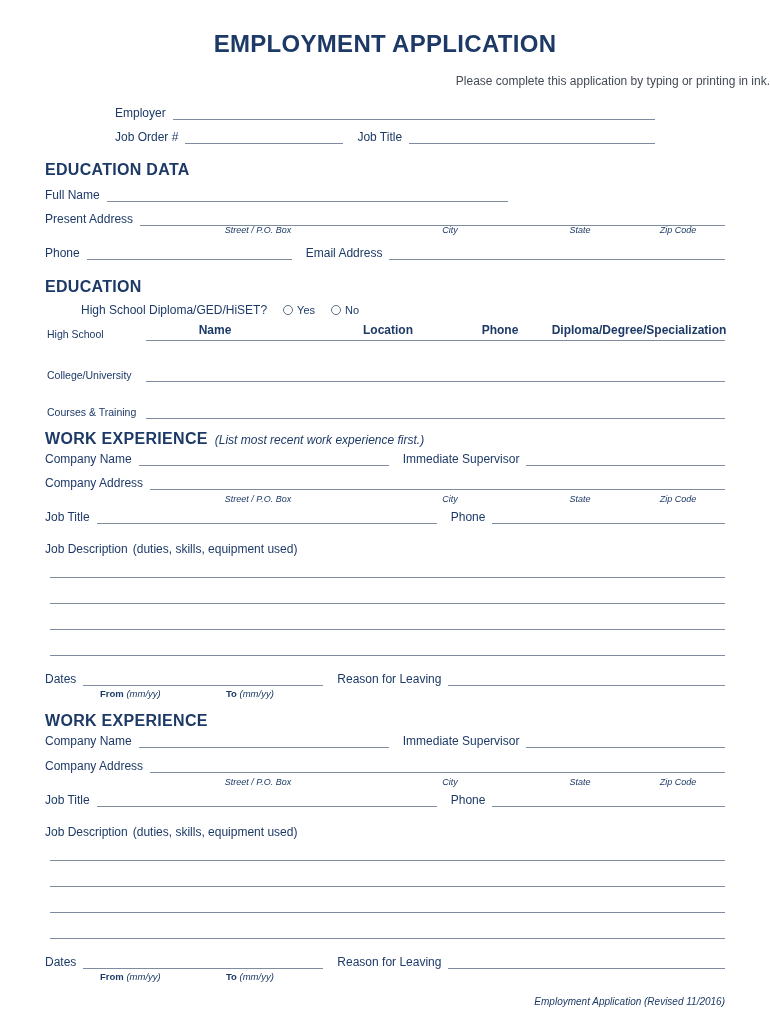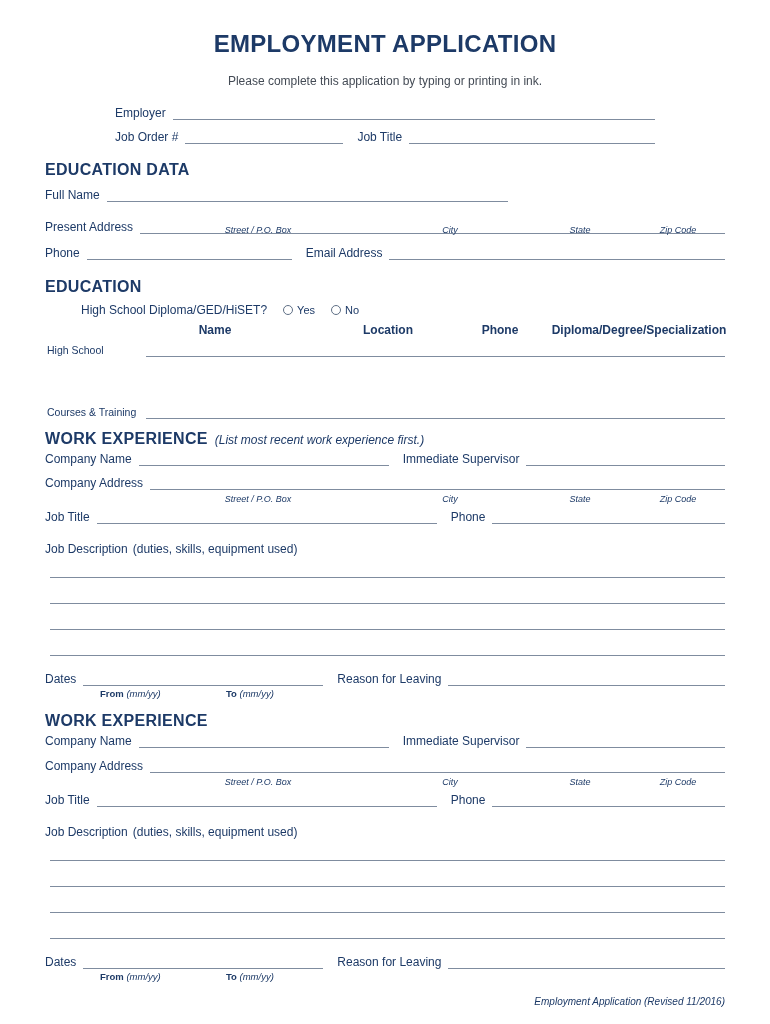--- a/index.html
+++ b/index.html
@@ -2,21 +2,21 @@
 <html style="--blue: #1d3a67; --line: #7f8c9f; --subtle: #444b55;"><head>
 <meta charset="utf-8">
 <style>
   :root { --blue:#1d3a67; --line:#7f8c9f; --subtle:#444b55; }
   * { margin:0; padding:0; box-sizing:border-box; }
   html,body { background:#ffffff; }
   body { font-family:"Liberation Sans", sans-serif; }
   .page { position:relative; width:770px; height:1024px; margin:0 auto; background:#fff; overflow:hidden; }
   .title { position:absolute; top:30px; left:0; width:100%; text-align:center; color:var(--blue);
            font-size:24px; font-weight:bold; letter-spacing:0.3px; }
-  .subtitle { position:absolute; top:74px; left:0; width:100%; text-align:center; color:var(--subtle); font-size:12px; }
+  .subtitle { position:absolute; top:74px; left:0; width:100%; text-align:right; color:var(--subtle); font-size:12px; }
   .heading { position:absolute; color:var(--blue); font-weight:bold; font-size:16px; letter-spacing:0.3px; }
   .row { position:absolute; display:flex; align-items:flex-end; height:16px; }
   .lbl { color:var(--blue); font-weight:normal; font-size:12px; line-height:14px; white-space:nowrap; }
   .lbl-sm { font-size:10.5px; }
   .lbl-w { min-width:92px; }
   .heading-inline { color:var(--blue); font-weight:bold; font-size:16px; line-height:16px; letter-spacing:0.3px; white-space:nowrap; }
   .note { color:var(--blue); font-size:12px; font-style:italic; font-weight:normal; line-height:14px; margin-left:7px; white-space:nowrap; }
   .desc-note { color:var(--blue); font-size:12px; font-weight:normal; line-height:14px; margin-left:5px; white-space:nowrap; }
   .line { flex:1 1 auto; height:14px; border-bottom:1px solid var(--line); margin-left:7px; min-width:18px; }
   .line.fixed { flex:0 0 auto; }
@@ -51,21 +51,21 @@
     <span class="line"></span>
   </div>
 
   <div class="heading" style="top:161px; left:45px;">EDUCATION DATA</div>
 
   <div class="row" style="top:186px; left:45px; right:262px;">
     <span class="lbl">Full Name</span>
     <span class="line"></span>
   </div>
 
-  <div class="row" style="top:218px; left:45px; right:45px;">
+  <div class="row" style="top:210px; left:45px; right:45px;">
     <span class="lbl">Present Address</span>
     <span class="line"></span>
   </div>
   <span class="sub" style="left:258px; top:225px;">Street / P.O. Box</span>
   <span class="sub" style="left:450px; top:225px;">City</span>
   <span class="sub" style="left:580px; top:225px;">State</span>
   <span class="sub" style="left:678px; top:225px;">Zip Code</span>
 
   <div class="row" style="top:244px; left:45px; right:45px;">
     <span class="lbl">Phone</span>
@@ -82,22 +82,26 @@
     <span class="radio-label">Yes</span>
     <span class="radio"></span>
     <span class="radio-label">No</span>
   </div>
 
   <span class="colhead" style="left:215px; top:323px;">Name</span>
   <span class="colhead" style="left:388px; top:323px;">Location</span>
   <span class="colhead" style="left:500px; top:323px;">Phone</span>
   <span class="colhead" style="left:639px; top:323px;">Diploma/Degree/Specialization</span>
 
-  <div class="row" style="top:341px; left:47px; right:45px;">
+  <div class="row" style="top:325px; left:47px; right:45px;">
     <span class="lbl lbl-sm lbl-w">High School</span>
+    <span class="line"></span>
+  </div>
+  <div class="row" style="top:366px; left:47px; right:45px;">
+    <span class="lbl lbl-sm lbl-w">College/University</span>
     <span class="line"></span>
   </div>
   <div class="row" style="top:390px; left:47px; right:45px;margin-top:13px;">
     <span class="lbl lbl-sm lbl-w">Courses &amp; Training</span>
     <span class="line"></span>
   </div>
 
   <div class="row" style="top:429px; left:45px; height:18px;">
     <span class="heading-inline">WORK EXPERIENCE</span>
     <span class="note">(List most recent work experience first.)</span>

